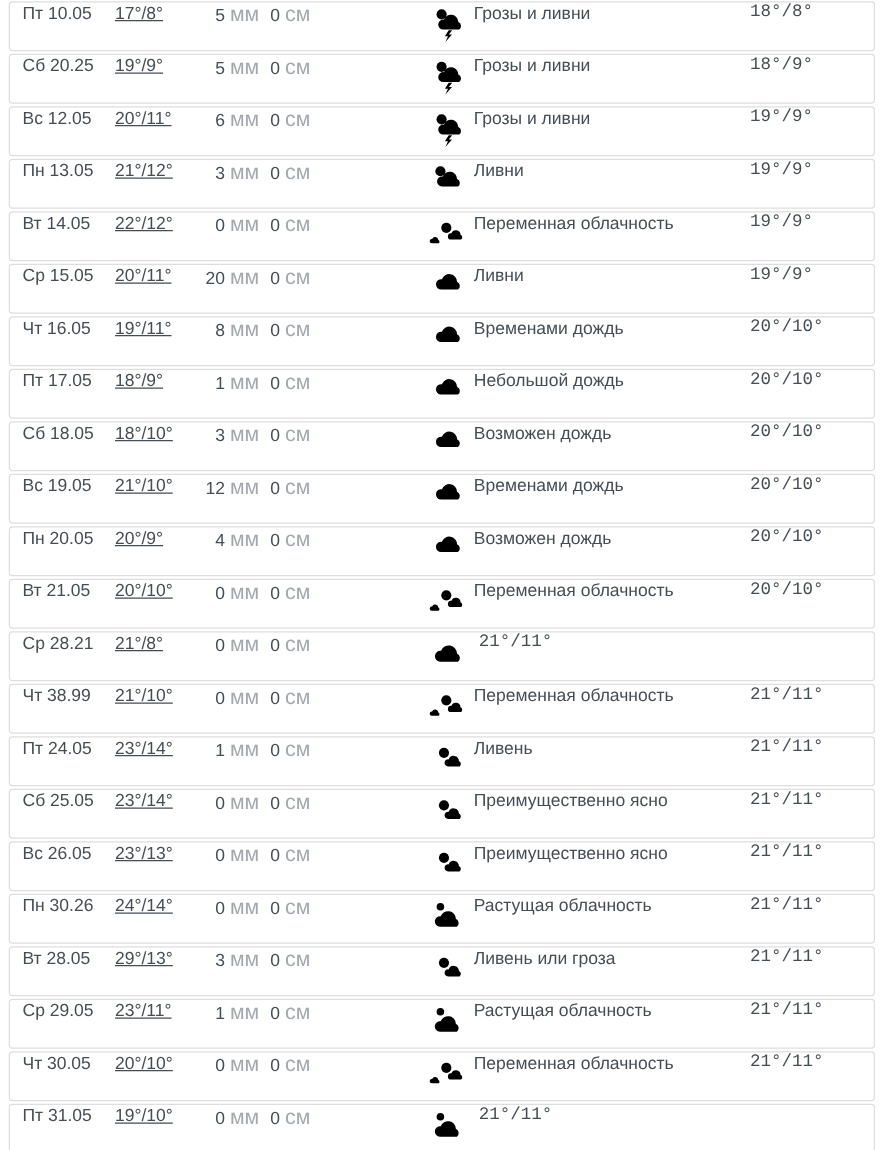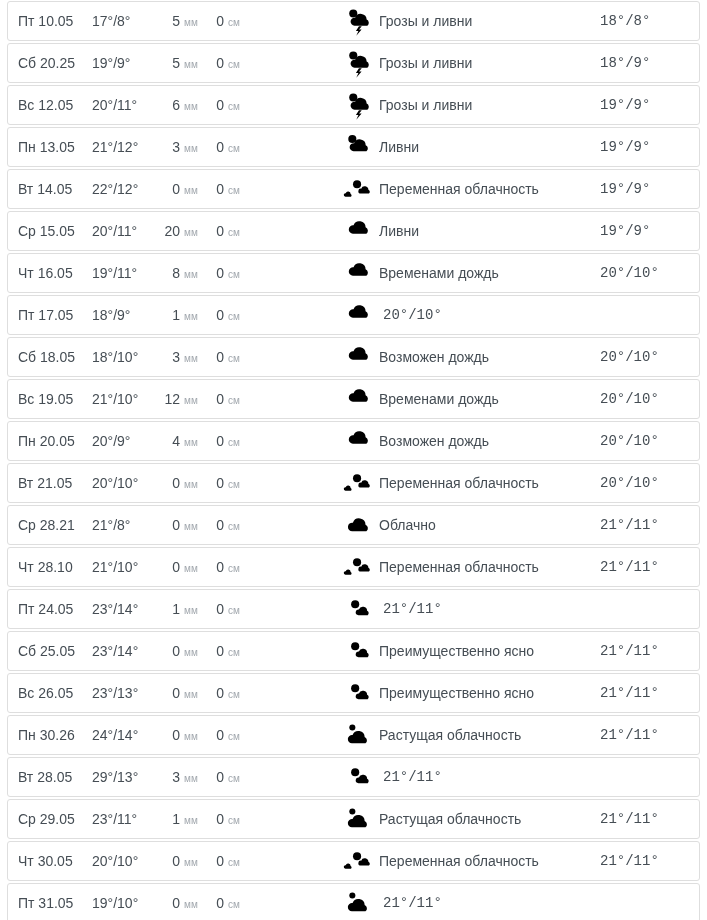--- a/index.html
+++ b/index.html
@@ -13,32 +13,32 @@
   *{box-sizing:border-box;}
   html,body{margin:0;padding:0;}
   body{
     width:707px;height:920px;overflow:hidden;background:#fff;
     font-family:"Liberation Sans", sans-serif;color:var(--text);
   }
   .table{padding:1px 7px 0 7px;}
   .row{
     height:40px;margin-bottom:2px;background:#fff;
     border:1px solid var(--border);border-radius:3px;
-    display:flex;align-items:center;
+    display:flex;align-items:flex-start;
     padding-left:10px;padding-right:8px;
     font-size:14px;
   }
   .c{white-space:nowrap;}
   .col-date{width:74px;}
-  .col-temp{width:64px;}
+  .col-temp{width:64px;text-decoration:underline;}
   .col-precip{width:45px;display:flex;align-items:baseline;}
   .col-precip .num{flex:0 0 24px;text-align:right;}
   .col-snow{margin-left:10px;width:46px;display:flex;align-items:baseline;}
   .col-snow .num{flex:0 0 13px;text-align:right;}
-  .unit{font-size:10px;color:var(--unit);margin-left:4px;}
+  .unit{font-size:17px;color:var(--unit);margin-left:4px;}
   .wicon{margin-left:84px;width:34px;height:34px;flex:none;}
   .col-desc{margin-left:4px;flex:1;overflow:hidden;}
   .col-temp2{width:99px;padding-left:8px;font-family:Liberation Mono, monospace;}
   .sprite{position:absolute;width:0;height:0;overflow:hidden;}
 </style>
 </head>
 <body>
 
 <svg class="sprite" xmlns="http://www.w3.org/2000/svg" aria-hidden="true">
   <defs>
@@ -240,20 +240,21 @@
       <span class="num">1</span>
       <span class="unit">мм</span>
     </span>
     <span class="c col-snow">
       <span class="num">0</span>
       <span class="unit">см</span>
     </span>
     <svg class="wicon">
         <use class="icon-use" href="#sym-drizzle-icon" xlink:href="#sym-drizzle-icon"></use>
       </svg>
+    <span class="c col-desc">Небольшой дождь</span>
     <span class="c col-temp2">20°/10°</span>
   </div>
 
   <div class="row">
     <span class="c col-date">Сб 18.05</span>
     <span class="c col-temp">18°/10°</span>
     <span class="c col-precip">
       <span class="num">3</span>
       <span class="unit">мм</span>
     </span>
@@ -329,26 +330,25 @@
       <span class="num">0</span>
       <span class="unit">мм</span>
     </span>
     <span class="c col-snow">
       <span class="num">0</span>
       <span class="unit">см</span>
     </span>
     <svg class="wicon">
         <use class="icon-use" href="#sym-cloudy-icon" xlink:href="#sym-cloudy-icon"></use>
       </svg>
-    <span class="c col-desc">Облачно</span>
-    <span class="c col-temp2">21°/11°</span>
-  </div>
-
-  <div class="row">
-    <span class="c col-date">Чт 28.10</span>
+    <span class="c col-temp2">21°/11°</span>
+  </div>
+
+  <div class="row">
+    <span class="c col-date">Чт 38.99</span>
     <span class="c col-temp">21°/10°</span>
     <span class="c col-precip">
       <span class="num">0</span>
       <span class="unit">мм</span>
     </span>
     <span class="c col-snow">
       <span class="num">0</span>
       <span class="unit">см</span>
     </span>
     <svg class="wicon">
@@ -365,20 +365,21 @@
       <span class="num">1</span>
       <span class="unit">мм</span>
     </span>
     <span class="c col-snow">
       <span class="num">0</span>
       <span class="unit">см</span>
     </span>
     <svg class="wicon">
         <use class="icon-use" href="#sym-mostly-sunny-icon" xlink:href="#sym-mostly-sunny-icon"></use>
       </svg>
+    <span class="c col-desc">Ливень</span>
     <span class="c col-temp2">21°/11°</span>
   </div>
 
   <div class="row">
     <span class="c col-date">Сб 25.05</span>
     <span class="c col-temp">23°/14°</span>
     <span class="c col-precip">
       <span class="num">0</span>
       <span class="unit">мм</span>
     </span>
@@ -436,20 +437,21 @@
       <span class="num">3</span>
       <span class="unit">мм</span>
     </span>
     <span class="c col-snow">
       <span class="num">0</span>
       <span class="unit">см</span>
     </span>
     <svg class="wicon">
         <use class="icon-use" href="#sym-mostly-sunny-icon" xlink:href="#sym-mostly-sunny-icon"></use>
       </svg>
+    <span class="c col-desc">Ливень или гроза</span>
     <span class="c col-temp2">21°/11°</span>
   </div>
 
   <div class="row">
     <span class="c col-date">Ср 29.05</span>
     <span class="c col-temp">23°/11°</span>
     <span class="c col-precip">
       <span class="num">1</span>
       <span class="unit">мм</span>
     </span>

